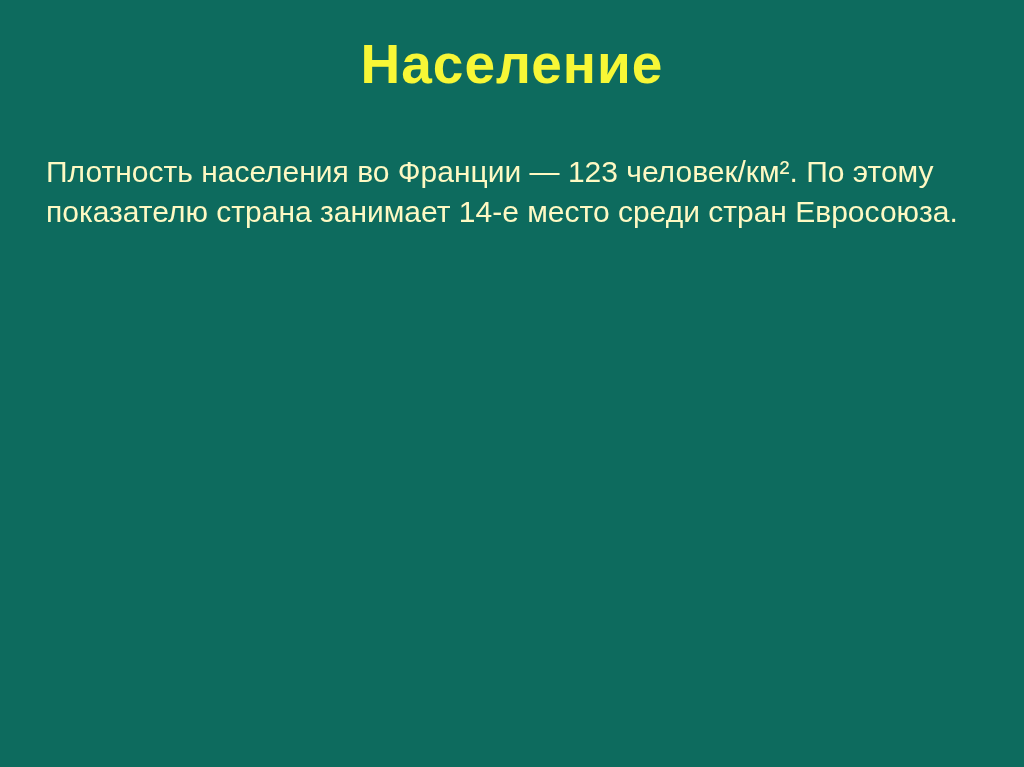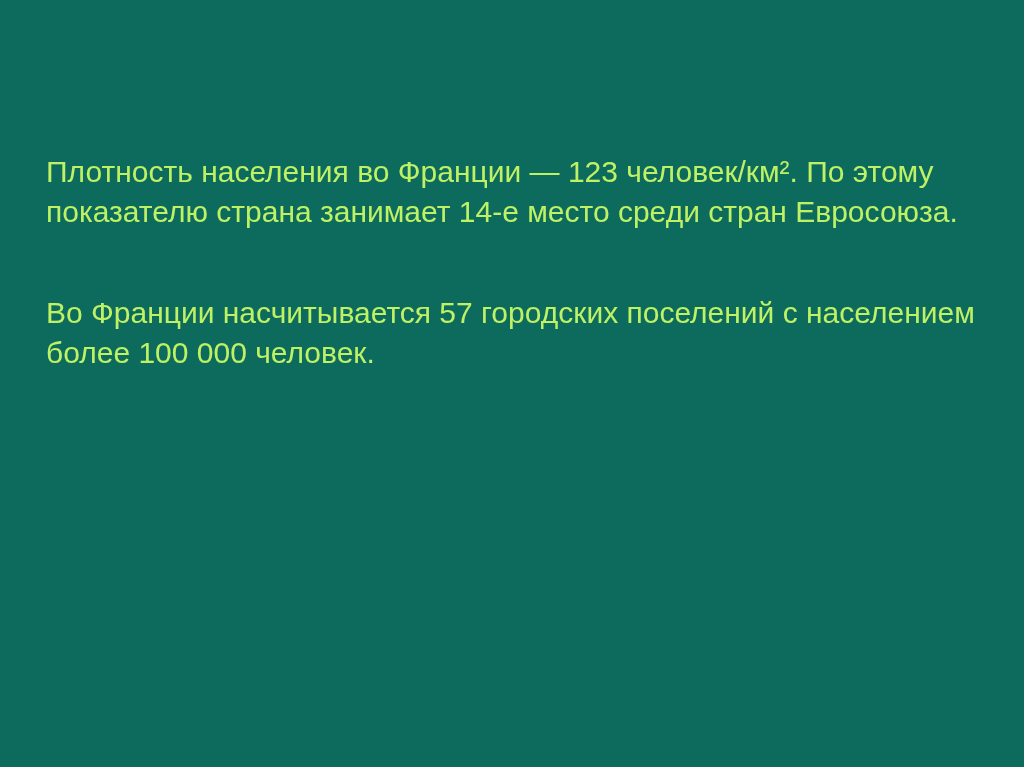--- a/index.html
+++ b/index.html
@@ -32,39 +32,39 @@
     letter-spacing: 1px;
     line-height: 1.1;
   }
   .body-block {
     position: absolute;
     left: 46px;
     top: 152px;
     width: 940px;
   }
   .para {
-    color: #bef264;
+    color: #fef9c3;
     font-size: 30px;
     line-height: 1.32;
     margin: 0;
   }
   .para.gap-small {
     margin-top: 16px;
   }
   .para.gap-large {
     margin-top: 62px;
   }
   .para.gap-xlarge {
     margin-top: 66px;
   }
 </style>
 </head>
 <body>
 
 <div class="slide">
 
+  <div class="slide-title">Население</div>
 
   <div class="body-block">
     <p class="para">Плотность населения во Франции — 123 человек/км². По этому показателю страна занимает 14-е место среди стран Евросоюза.</p>
-    <p class="para gap-large">Во Франции насчитывается 57 городских поселений с населением более 100 000 человек.</p>
   </div>
 
 </div>
 
 </body></html>

